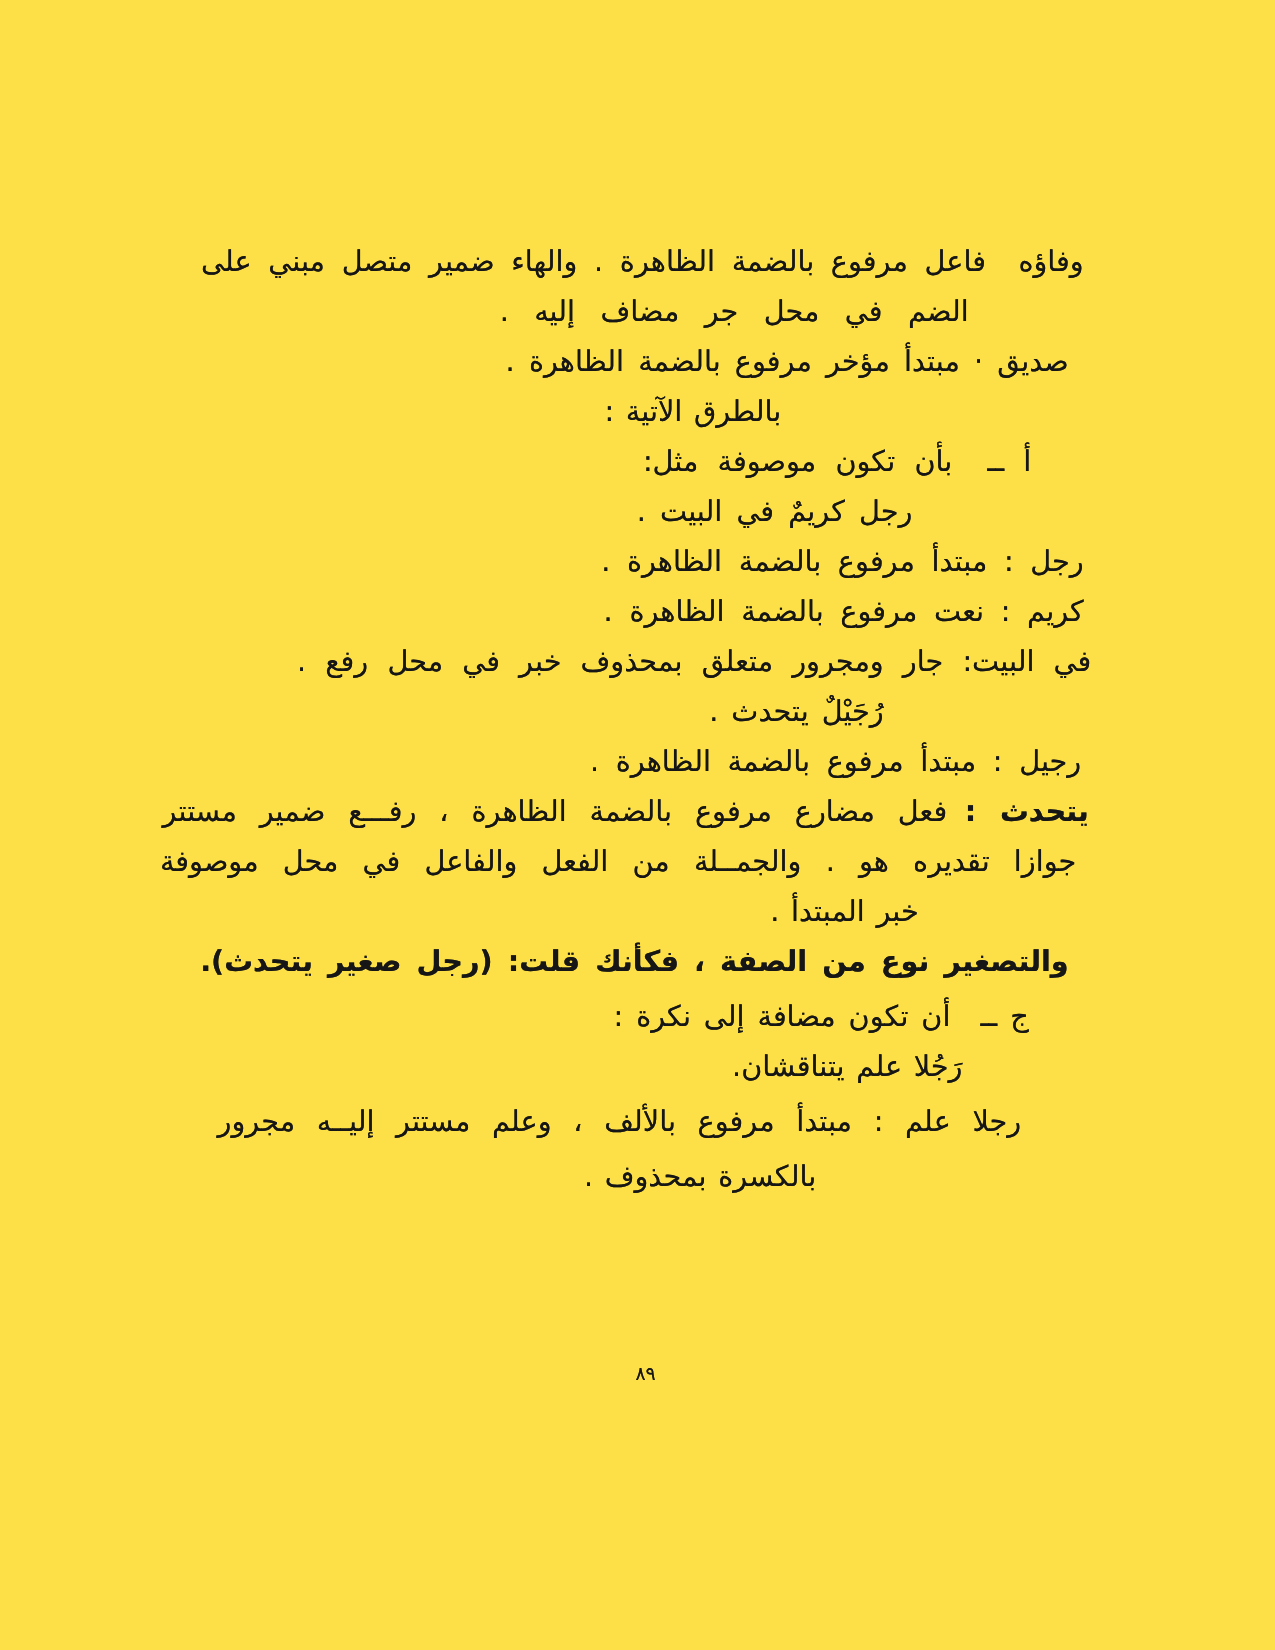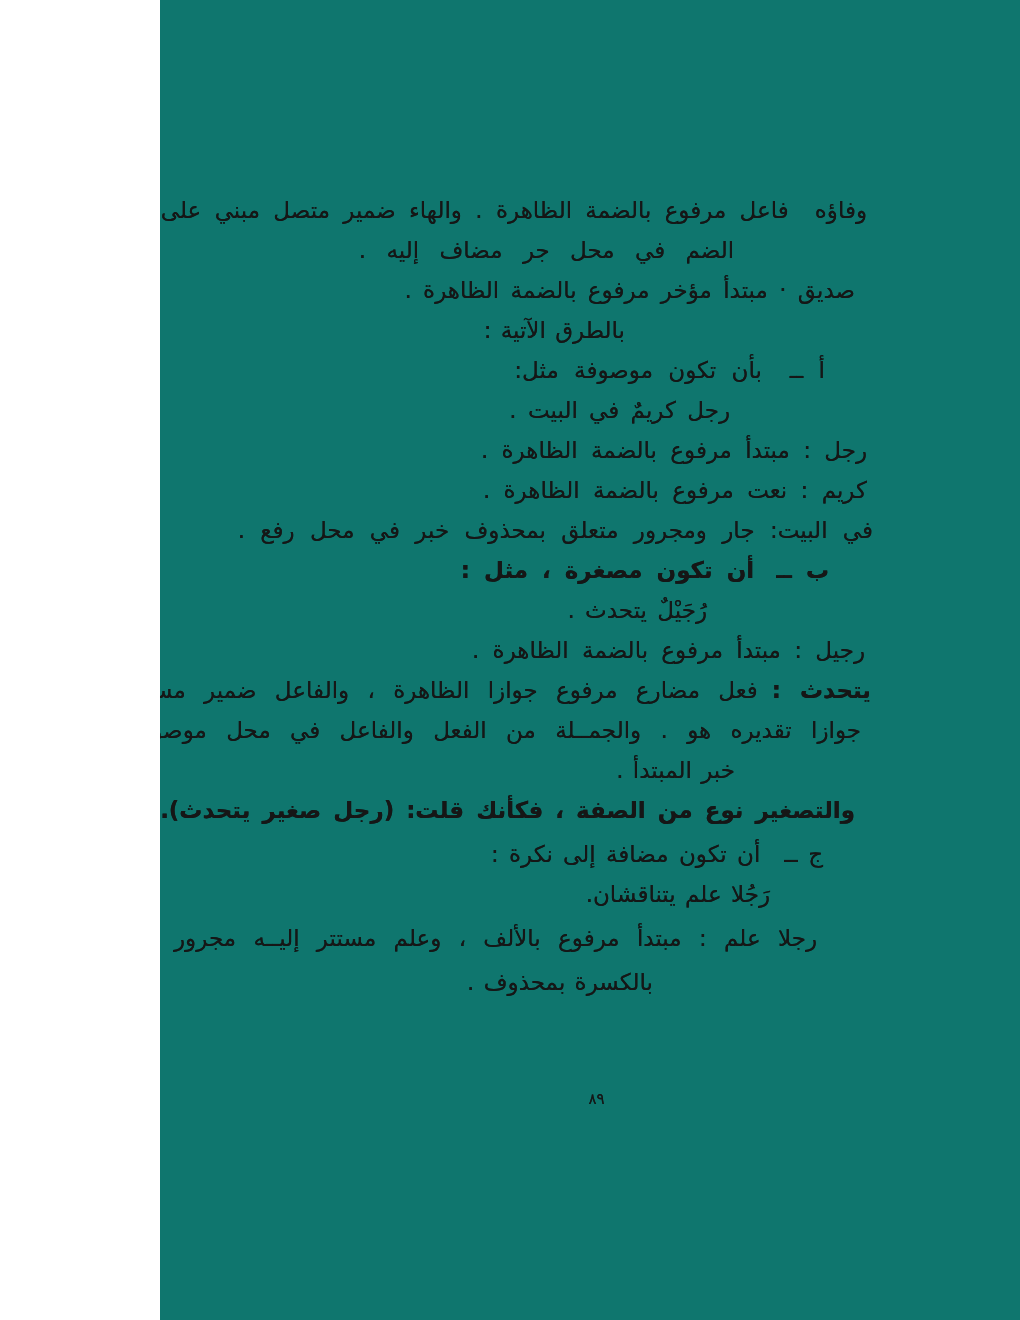--- a/index.html
+++ b/index.html
@@ -2,23 +2,23 @@
 <html lang="ar" dir="rtl"><head>
 <meta charset="utf-8">
 <style>
   html, body {
     margin: 0;
     padding: 0;
     background: #ffffff;
   }
   .page {
     position: relative;
-    width: 860px;
+    width: 1020px;
     height: 1320px;
-    background: #0f766e;
+    background: #fde047;
     overflow: hidden;
     font-family: "DejaVu Sans", sans-serif;
     color: #161616;
     
     text-shadow: 0 0 0.5px rgba(10,10,10,0.75);
   }
   .text-block {
     position: absolute;
     top: 190px;
     left: 158px;
@@ -44,32 +44,31 @@
     font-size: 15px;
     letter-spacing: 2px;
   }
 </style>
 </head>
 <body>
 
 <div class="page">
   <div class="text-block" style="color: rgb(22, 22, 22);">
       <div class="line" style="padding-right: 8px; word-spacing: 6px;"><span class="term" style="margin-left: 26px;">وفاؤه</span><span>فاعل مرفوع بالضمة الظاهرة . والهاء ضمير متصل مبني على</span></div>
-      <div class="line" style="padding-right: 100px; word-spacing: 13px; text-align: center;"><span>الضم في محل جر مضاف إليه .</span></div>
+      <div class="line" style="padding-right: 100px; word-spacing: 13px;"><span>الضم في محل جر مضاف إليه .</span></div>
       <div class="line" style="padding-right: 20px; word-spacing: 4px;"><span>صديق · مبتدأ مؤخر مرفوع بالضمة الظاهرة .</span></div>
       <div class="line" style="padding-right: 250px; word-spacing: 2px;"><span>بالطرق الآتية :</span></div>
       <div class="line" style="padding-right: 50px; word-spacing: 8px;"><span class="term" style="margin-left: 28px;">أ ــ</span><span>بأن تكون موصوفة مثل:</span></div>
       <div class="line" style="padding-right: 145px; word-spacing: 4px;"><span>رجل كريمٌ في البيت .</span></div>
       <div class="line" style="padding-right: 8px; word-spacing: 6px;"><span>رجل : مبتدأ مرفوع بالضمة الظاهرة .</span></div>
       <div class="line" style="padding-right: 8px; word-spacing: 6px;"><span>كريم : نعت مرفوع بالضمة الظاهرة .</span></div>
       <div class="line" style="padding-right: 2px; word-spacing: 8px;"><span>في البيت: جار ومجرور متعلق بمحذوف خبر في محل رفع .</span></div>
-      <div class="line" style="padding-right: 46px; word-spacing: 6px; font-weight: bold;"><span class="term" style="margin-left: 22px;">ب ــ</span><span>أن تكون مصغرة ، مثل :</span></div>
       <div class="line" style="padding-right: 168px; word-spacing: 3px;"><span>رُجَيْلٌ يتحدث .</span></div>
       <div class="line" style="padding-right: 10px; word-spacing: 6px;"><span>رجيل : مبتدأ مرفوع بالضمة الظاهرة .</span></div>
-      <div class="line" style="padding-right: 4px; word-spacing: 11px;"><span class="term" style="font-weight: bold; margin-left: 14px;">يتحدث :</span><span>فعل مضارع مرفوع جوازا الظاهرة ، والفاعل ضمير مستتر</span></div>
+      <div class="line" style="padding-right: 4px; word-spacing: 11px;"><span class="term" style="font-weight: bold; margin-left: 14px;">يتحدث :</span><span>فعل مضارع مرفوع بالضمة الظاهرة ، رفـــع ضمير مستتر</span></div>
       <div class="line" style="padding-right: 14px; word-spacing: 12px;"><span>جوازا تقديره هو . والجمــلة من الفعل والفاعل في محل موصوفة</span></div>
       <div class="line" style="padding-right: 140px; word-spacing: 2px;"><span>خبر المبتدأ .</span></div>
       <div class="line" style="padding-right: 20px; word-spacing: 4px; font-weight: bold;"><span>والتصغير نوع من الصفة ، فكأنك قلت: (رجل صغير يتحدث).</span></div>
       <div class="line" style="padding-right: 52px; word-spacing: 3px; margin-top: 4px;"><span class="term" style="margin-left: 24px;">ج ــ</span><span>أن تكون مضافة إلى نكرة :</span></div>
       <div class="line" style="padding-right: 105px; word-spacing: 2px;"><span>رَجُلا علم يتناقشان.</span></div>
       <div class="line" style="padding-right: 58px; word-spacing: 10px; margin-top: 4px;"><span>رجلا علم : مبتدأ مرفوع بالألف ، وعلم مستتر إليــه مجرور</span></div>
       <div class="line" style="padding-right: 222px; word-spacing: 2px; margin-top: 4px;"><span>بالكسرة بمحذوف .</span></div>
     </div>
   <div class="page-number">٨٩</div>
 </div>

